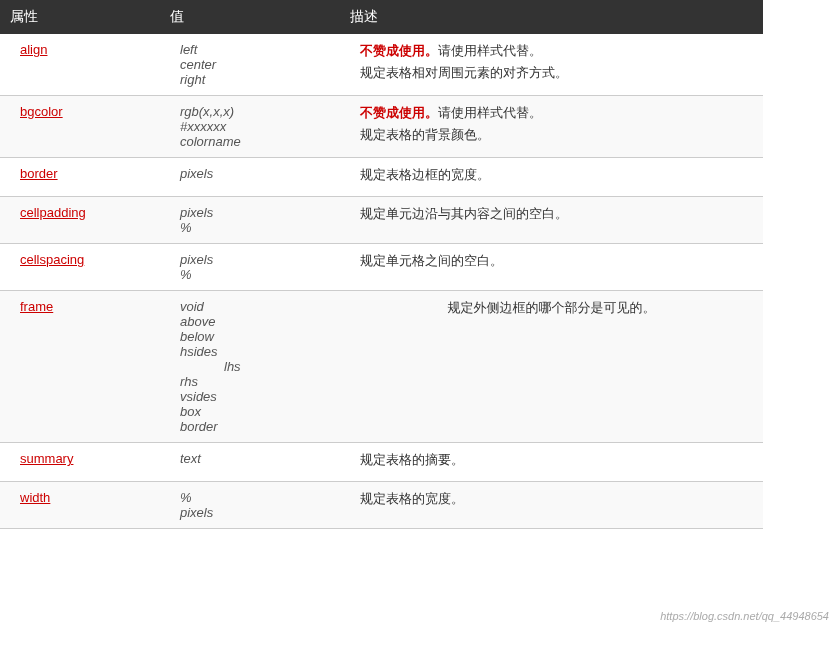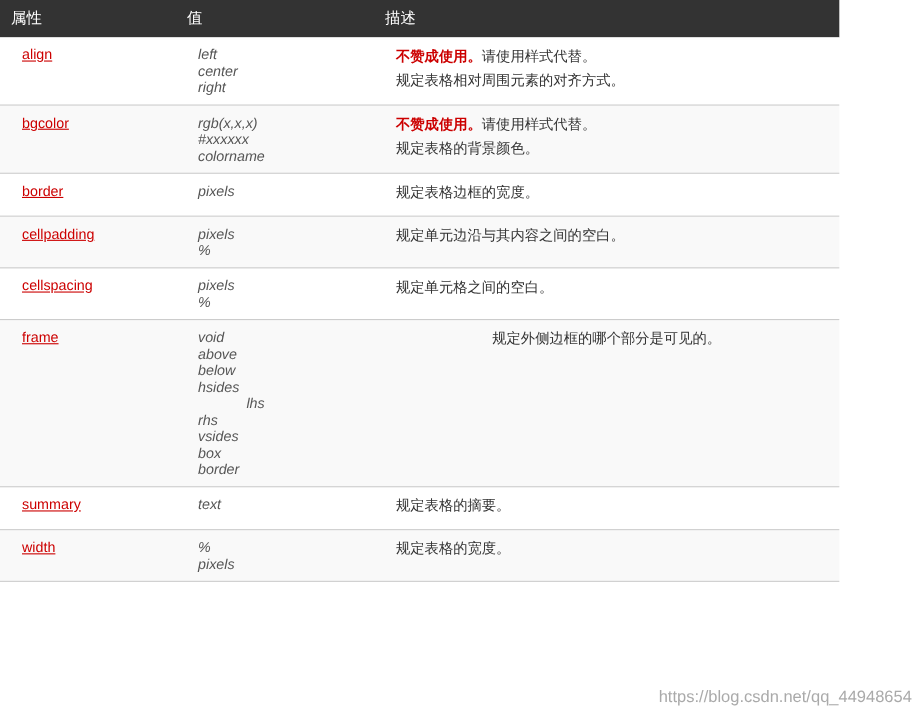--- a/index.html
+++ b/index.html
@@ -49,24 +49,25 @@
     .val-text {
       color: #555;
       font-style: italic;
     }
     .deprecated {
       color: #c00;
       font-weight: bold;
     }
     .watermark {
       position: fixed;
-      bottom: 6px;
+      bottom: 26px;
       right: 10px;
       color: #aaa;
-      font-size: 15px;
+      font-size: 11px;
+      font-style: italic;
     }
   </style>
 </head>
 <body>
 
 <table>
   <thead>
     <tr>
       <th class="col-attr">属性</th>
       <th class="col-val">值</th>

